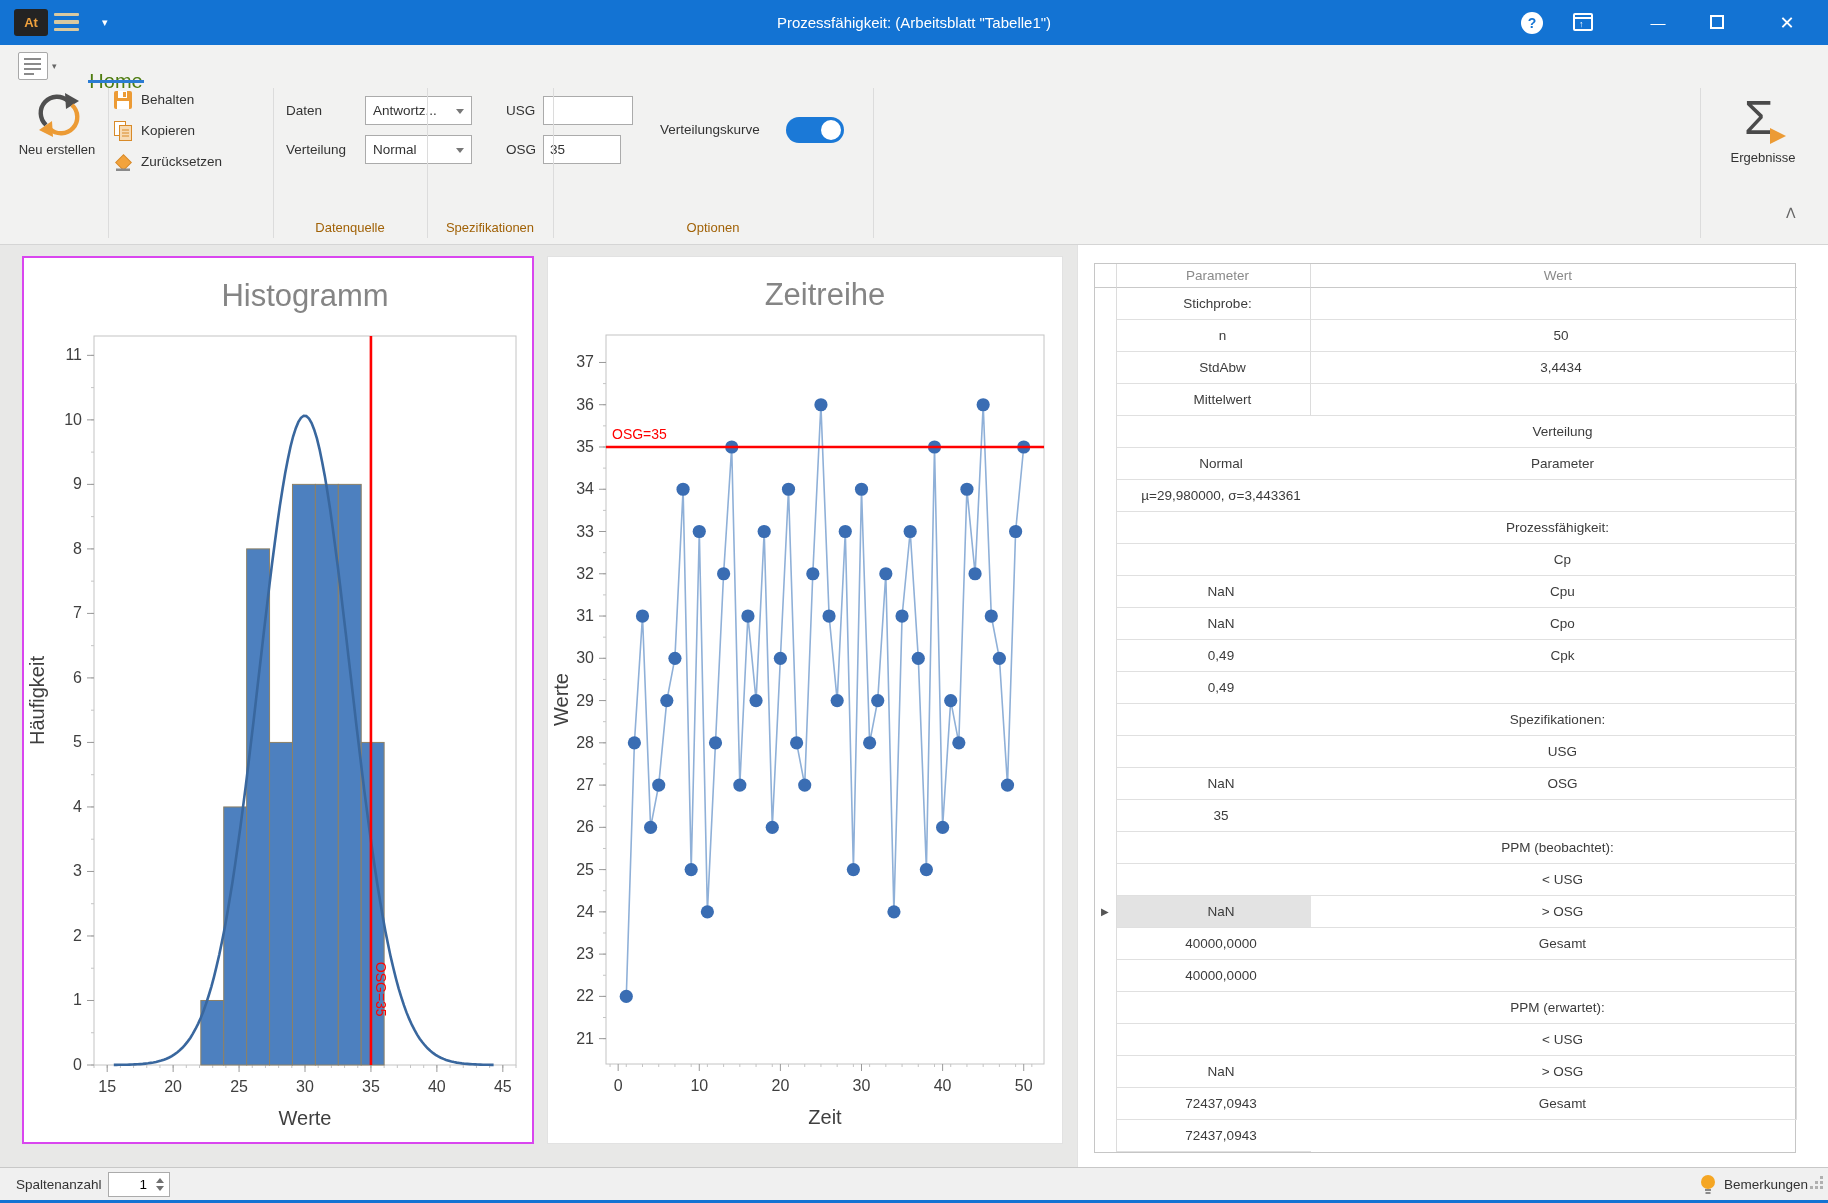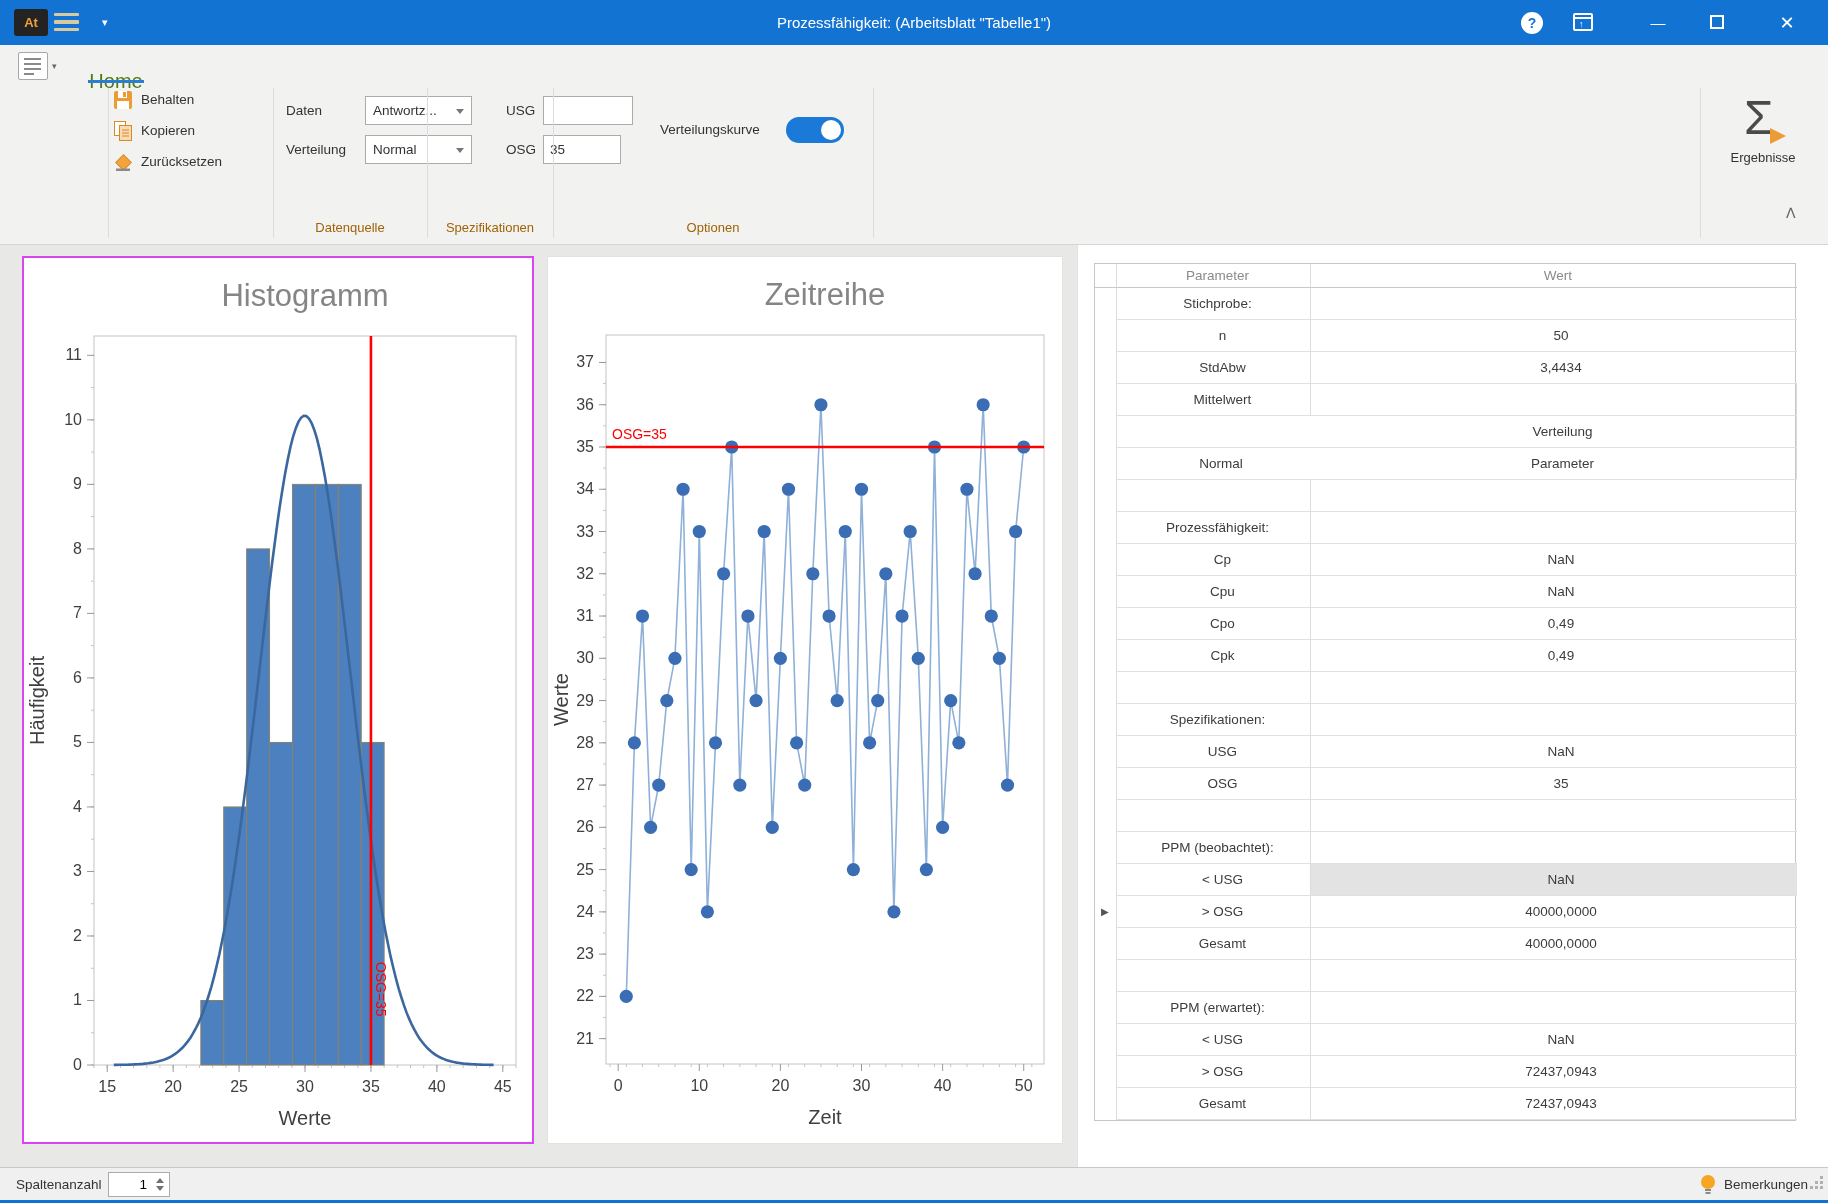--- a/index.html
+++ b/index.html
@@ -99,20 +99,29 @@
     <div id="file-btn" class="abs">
       <span class="l" style="top:5px"></span>
         <span class="l" style="top:10px"></span>
         <span class="l" style="top:15px"></span>
         <span class="l" style="top:20px;width:10px"></span>
     </div>
     <div id="file-caret" class="abs">▾</div>
     <div id="tab-home" class="abs">Home</div>
     <div id="tab-underline" class="abs"></div>
 
+    <div class="abs" style="left:10px;top:43px;width:94px;height:130px;">
+      <svg class="abs" style="left:26px;top:4px" width="46" height="46" viewBox="0 0 46 46">
+        <path d="M10 33 A15 15 0 0 1 32 9" fill="none" stroke="#4f4f4f" stroke-width="4.4"></path>
+        <polygon points="29,1 43,9 30,17" fill="#4f4f4f"></polygon>
+        <path d="M36 13 A15 15 0 0 1 14 37" fill="none" stroke="#ec9b35" stroke-width="4.4"></path>
+        <polygon points="17,45 3,38 16,29" fill="#ec9b35"></polygon>
+      </svg>
+      <div class="biglbl abs" style="left:0;top:54px;width:94px;">Neu erstellen</div>
+    </div>
     <div class="rdiv abs" style="left:108px"></div>
 
     <div class="abs" style="left:113px;top:45px;width:120px;height:22px">
       <svg width="20" height="20" viewBox="0 0 20 20">
         <rect x="1" y="1" width="18" height="18" rx="2" fill="#ec9b35"></rect>
         <rect x="5" y="1" width="9" height="7" fill="#fff"></rect>
           <rect x="10" y="2" width="3" height="5" fill="#ec9b35"></rect>
         <rect x="4" y="11" width="12" height="8" fill="#fff"></rect>
       </svg>
       <span class="icolbl" style="position:absolute;left:28px;top:2px">Behalten</span>
@@ -466,20 +475,21 @@
           <div class="cell lc item">n</div>
           <div class="cell vc">50</div>
           <div class="cell lc item">StdAbw</div>
           <div class="cell vc">3,4434</div>
           <div class="cell lc item">Mittelwert</div>
           <div class="cell lc blank"></div>
           <div class="cell vc"></div>
           <div class="cell lc item">Verteilung</div>
           <div class="cell vc">Normal</div>
           <div class="cell lc item">Parameter</div>
+          <div class="cell vc">µ=29,980000, σ=3,443361</div>
           <div class="cell lc blank"></div>
           <div class="cell vc"></div>
           <div class="cell lc section">Prozessfähigkeit:</div>
           <div class="cell vc"></div>
           <div class="cell lc item">Cp</div>
           <div class="cell vc">NaN</div>
           <div class="cell lc item">Cpu</div>
           <div class="cell vc">NaN</div>
           <div class="cell lc item">Cpo</div>
           <div class="cell vc">0,49</div>

